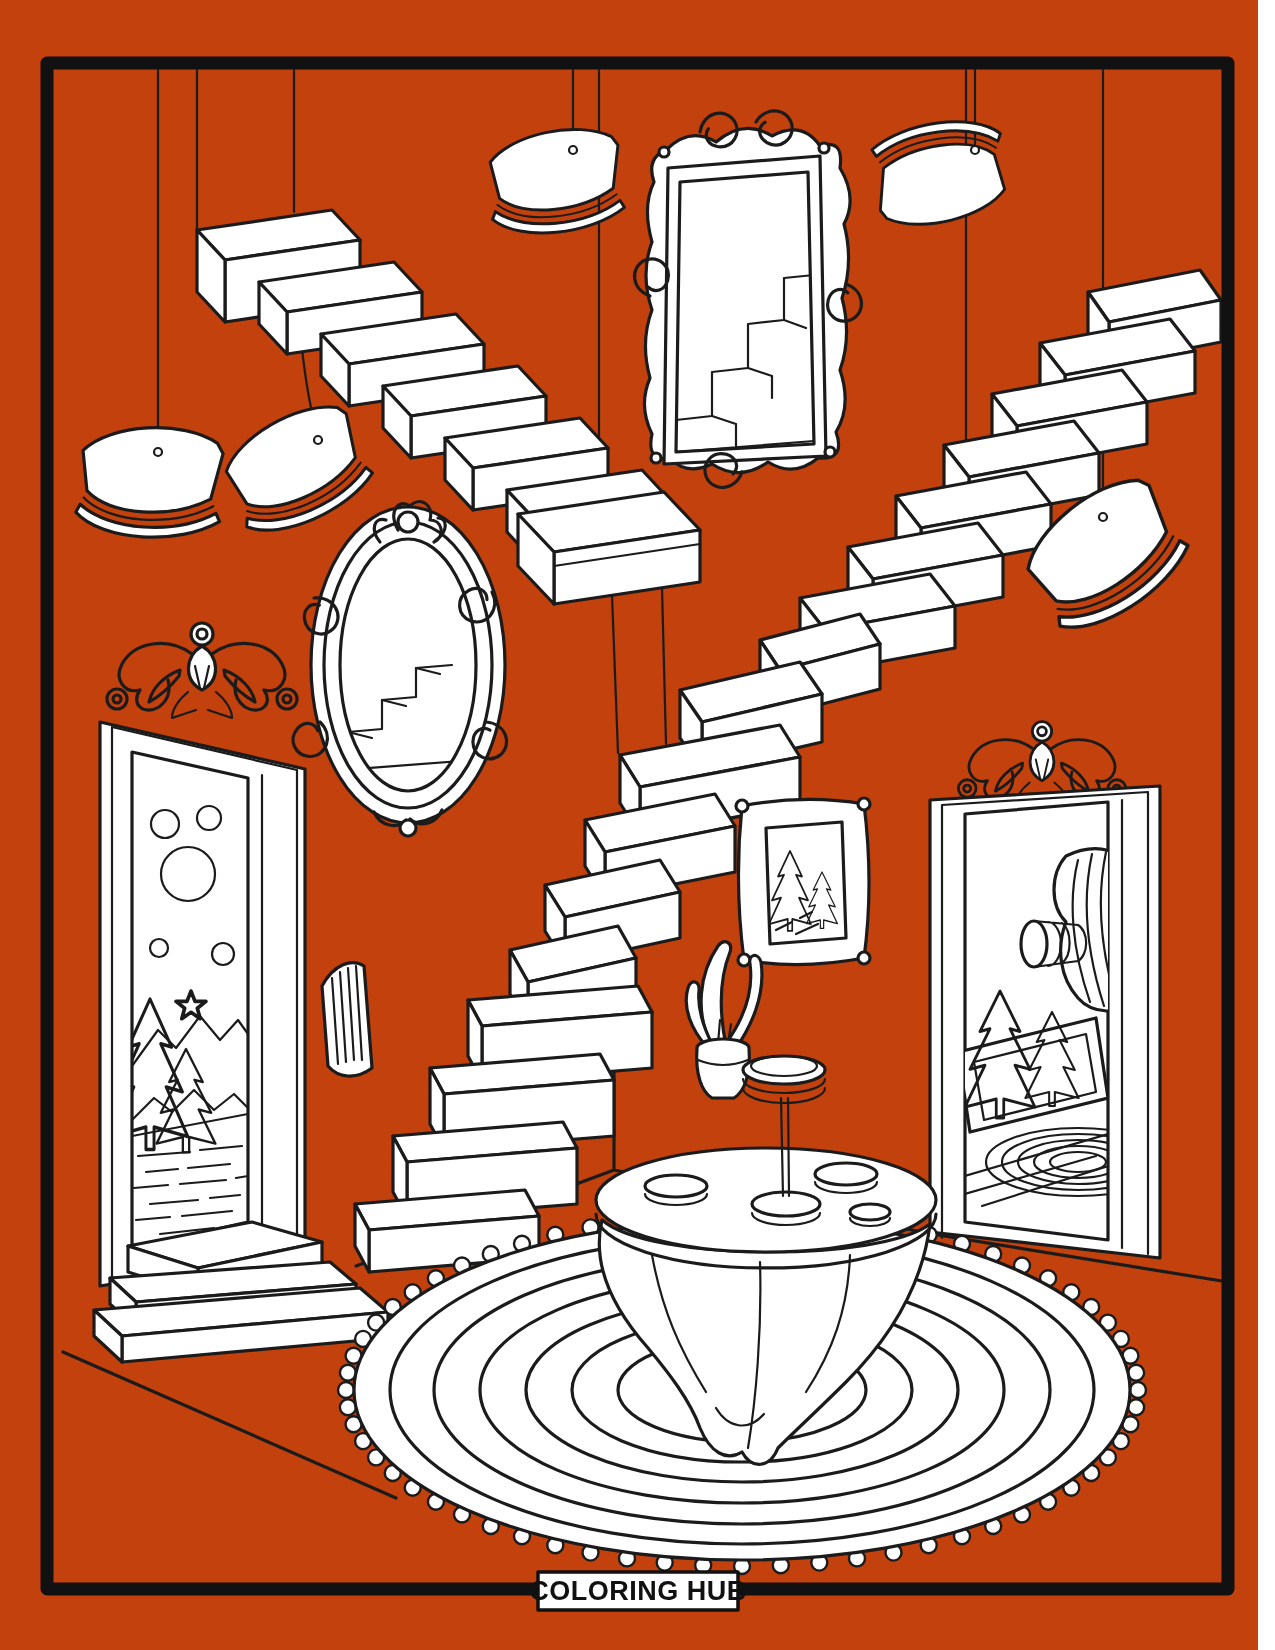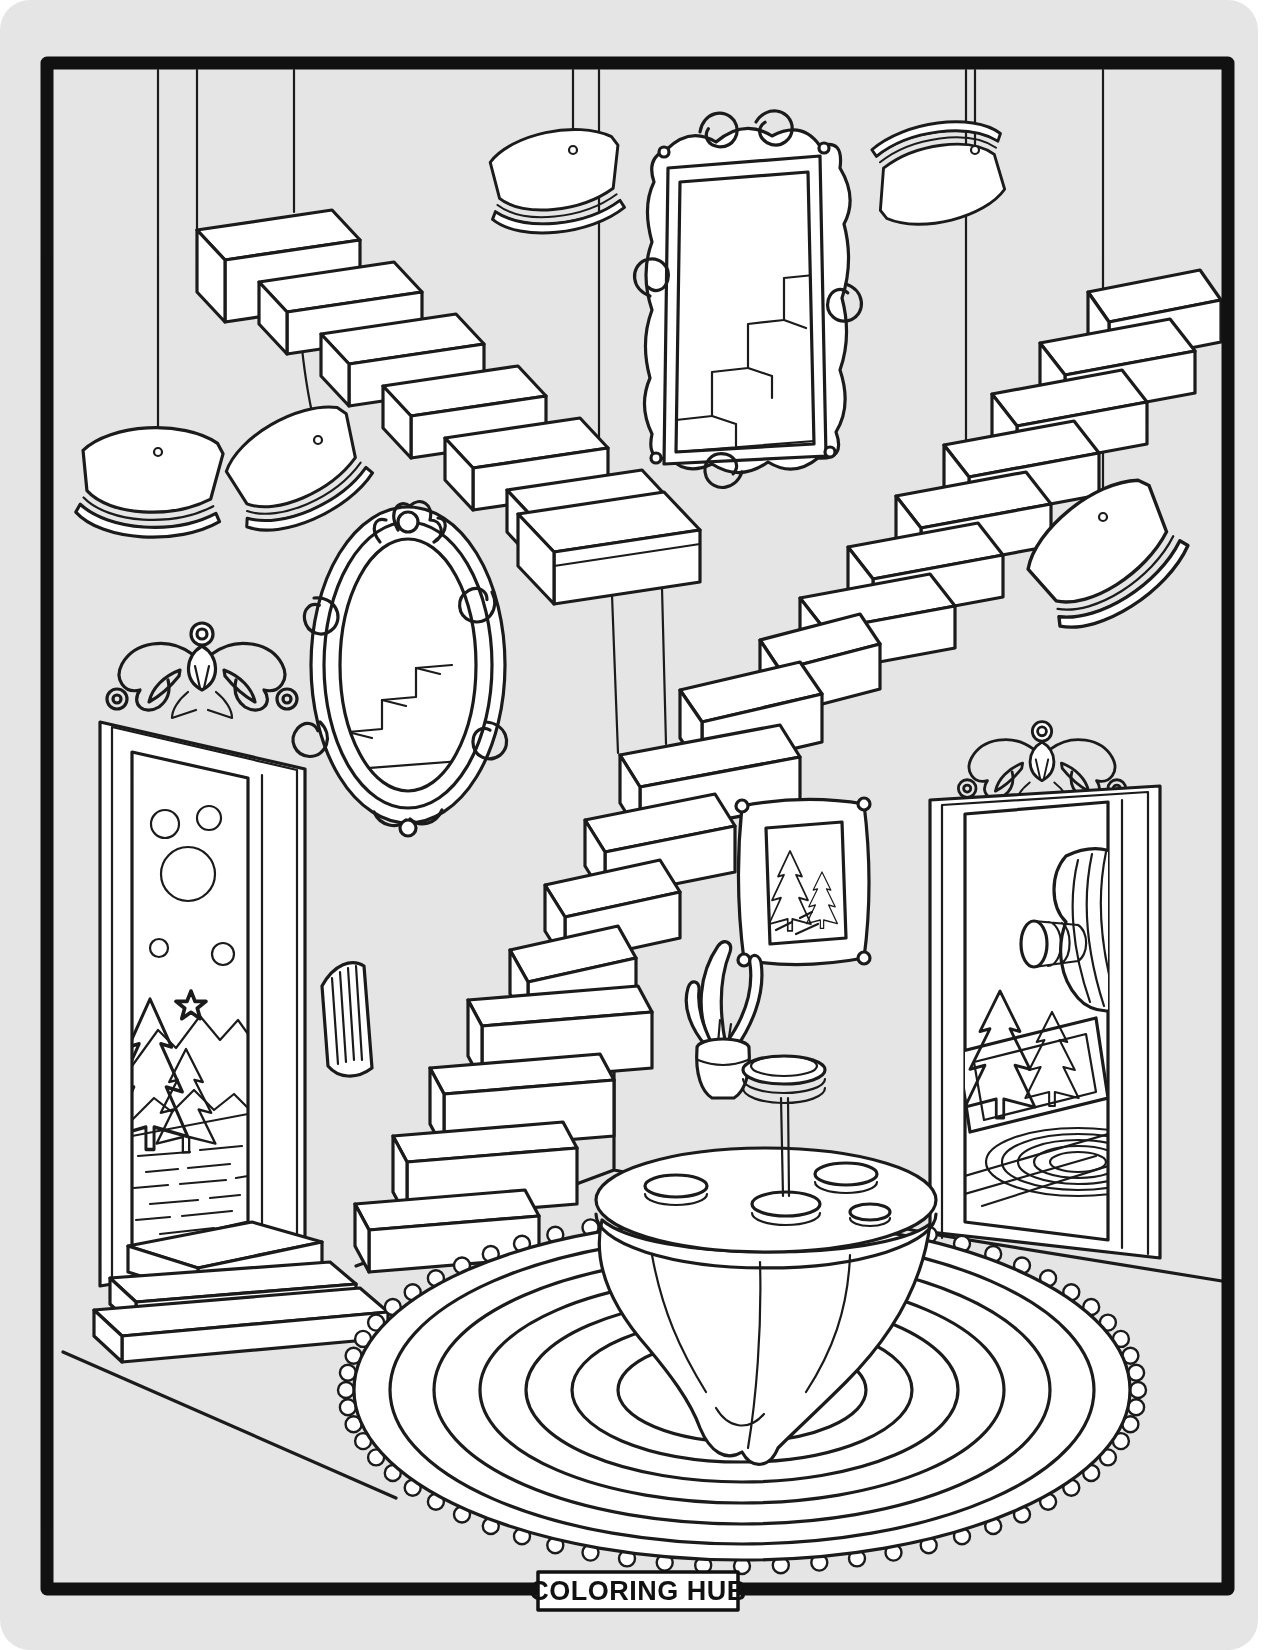--- a/index.html
+++ b/index.html
@@ -1,17 +1,17 @@
 <!DOCTYPE html>
 <html><head>
 <meta charset="utf-8">
 <style>
   html,body{margin:0;padding:0;background:#ffffff;}
-  .page{position:relative;width:1258px;height:1650px;background:#e5e5e5;overflow:hidden;
-        font-family:"Liberation Sans", sans-serif;border-radius:30px;}
+  .page{position:relative;width:1258px;height:1650px;background:#c2410c;overflow:hidden;
+        font-family:"Liberation Sans", sans-serif;}
   svg{display:block;width:1275px;height:1650px;}
   .s{fill:#ffffff;}
   .t{stroke-width:2.2px;}
   .scallop{fill:#ffffff;stroke:#1b1b1b;stroke-width:2.4px;}
   .badge-rect{fill:#ffffff;stroke:#111111;stroke-width:3.5px;}
   .badge-text{font-family:"Liberation Sans", sans-serif;font-weight:bold;font-size:27px;
               fill:#111111;stroke:none;letter-spacing:0.5px;}
 </style>
 </head>
 <body>

